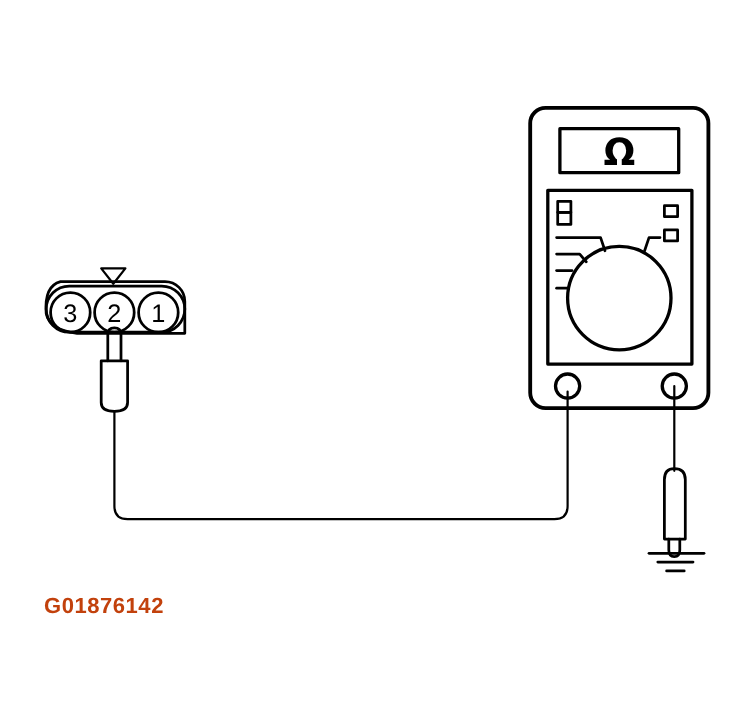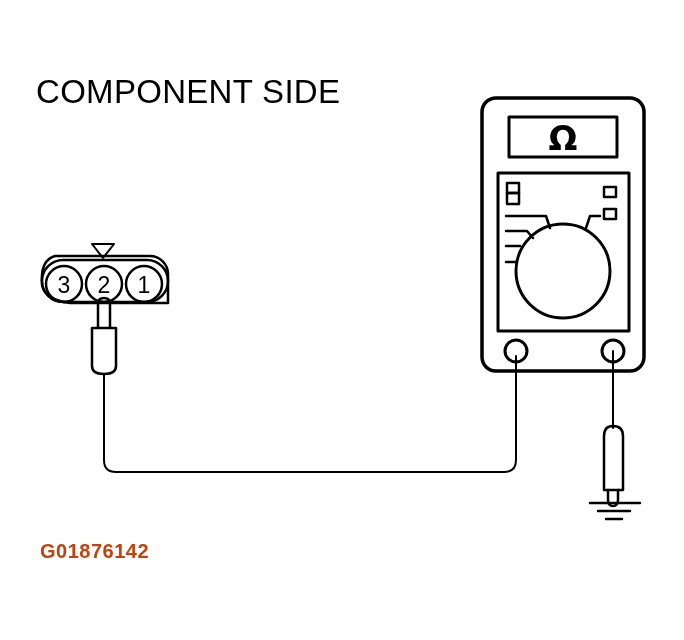--- a/index.html
+++ b/index.html
@@ -8,21 +8,20 @@
     .title div { white-space: nowrap; }
     .figid { position: absolute; left: 40px; top: 540px; font-size: 20px; font-weight: bold; color: #c2410c; letter-spacing: 0.5px; }
     svg { position: absolute; left: 0; top: 0; }
     .pin-label { font-family: "Liberation Sans", sans-serif; font-size: 23px; }
     .omega { font-family: "DejaVu Sans", sans-serif; font-weight: bold; font-size: 34px; }
   </style>
 </head>
 <body>
 
 <div class="title">
-  <div>COMPONENT SIDE</div>
 </div>
 
 <svg width="684" height="640" viewBox="0 0 684 640">
   <g fill="none" stroke="#000" stroke-width="3" stroke-linejoin="round" stroke-linecap="round">
 
     <g>
       <polygon points="92,244 114,244 103,258" stroke-width="2"></polygon>
       <path d="M55,256 L150,256 A18,18 0 0 1 168,274 L168,303 L70,303 Q45,300 42,285 Q40,260 55,256 Z" stroke-width="2.5"></path>
       <rect x="42" y="260" width="126" height="42" rx="21" ry="21" stroke-width="2.5"></rect>
       <circle cx="64" cy="284" r="18" stroke-width="2.5"></circle>

